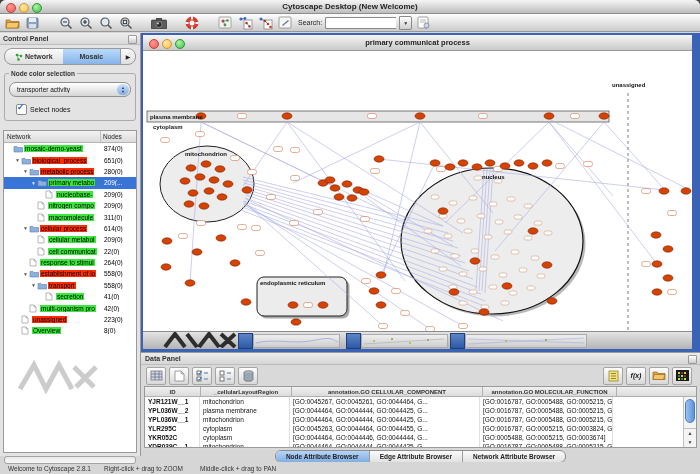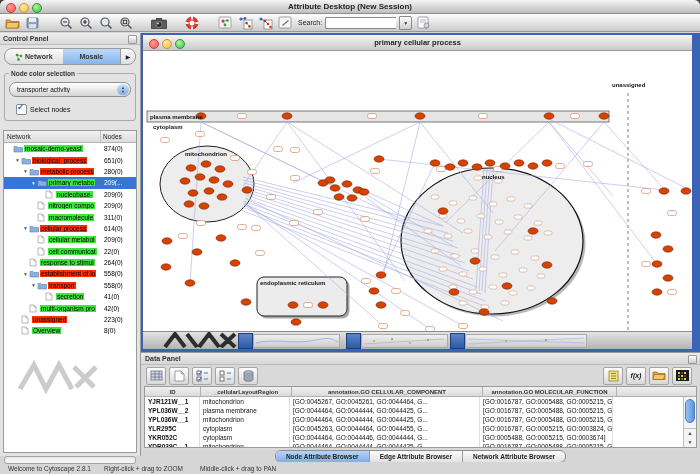--- a/index.html
+++ b/index.html
@@ -98,21 +98,21 @@
 </style>
 </head>
 <body>
 
 <div class="app">
 
   <div class="titlebar">
     <span class="tl red"></span>
     <span class="tl yel"></span>
     <span class="tl grn"></span>
-    <div class="wintitle">Attribute Desktop (New Session)</div>
+    <div class="wintitle">Cytoscape Desktop (New Welcome)</div>
   </div>
 
   <div class="toolbar">
     <span class="tbi">
         <svg width="15" height="12">
           <path d="M1 3 h4 l1 1.5 h8 v6.5 h-13 z" fill="#e8a33d" stroke="#9a6a1d" stroke-width=".7"></path>
           <path d="M2 5.5 h12 l-1.5 5.5 h-11.5 z" fill="#f6c66a" stroke="#9a6a1d" stroke-width=".7"></path>
         </svg>
       </span>
     <span class="tbi">
@@ -467,21 +467,21 @@
       </svg>
     </div>
   </div>
 
   <div class="desktop">
     <div class="iframe">
       <div class="iftitle">
         <span class="tl red" style="top:3.5px"></span>
         <span class="tl yel" style="top:3.5px"></span>
         <span class="tl grn" style="top:3.5px"></span>
-        <span class="t">primary cellular process</span>
+        <span class="t">primary communicat process</span>
       </div>
       <div class="canvas">
         <svg id="graph" width="549" height="283" viewBox="0 0 549 283">
             <rect x="4" y="60" width="462" height="11" fill="#e6e6e6" stroke="#444" stroke-width="0.7"></rect>
             <ellipse cx="64" cy="133" rx="47" ry="38" fill="#ededed" stroke="#222" stroke-width="1"></ellipse>
             <ellipse cx="351.5" cy="192.5" rx="91" ry="73" fill="#b9b9b9"></ellipse>
             <ellipse cx="349" cy="190" rx="91" ry="73" fill="#ededed" stroke="#111" stroke-width="1.2"></ellipse>
             <rect x="116.5" y="228.5" width="90" height="39" rx="7" fill="#a8a8a8"></rect>
             <rect x="114" y="226" width="90" height="39" rx="7" fill="#ececec" stroke="#222" stroke-width="1"></rect>
             <line x1="485" y1="42" x2="485" y2="280" stroke="#8a8a8a" stroke-width="1.1" stroke-dasharray="3,3"></line>

